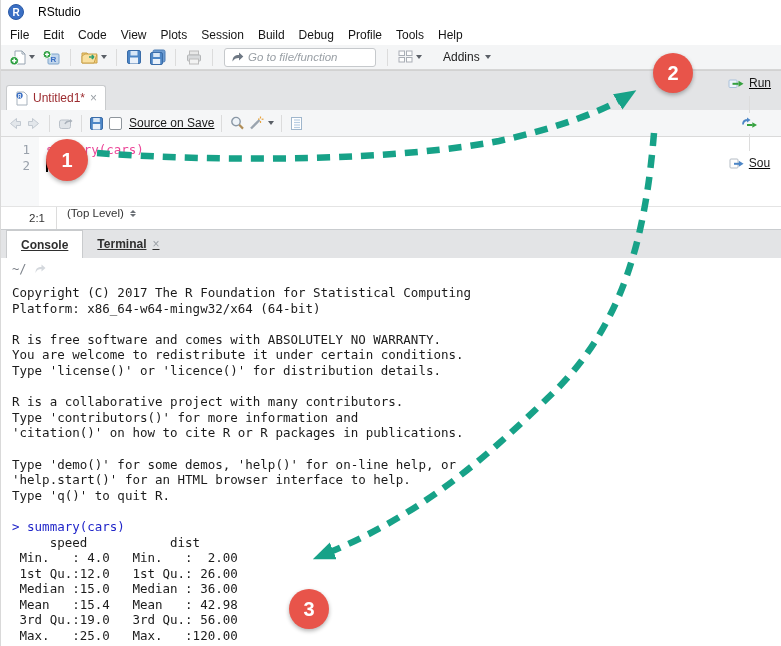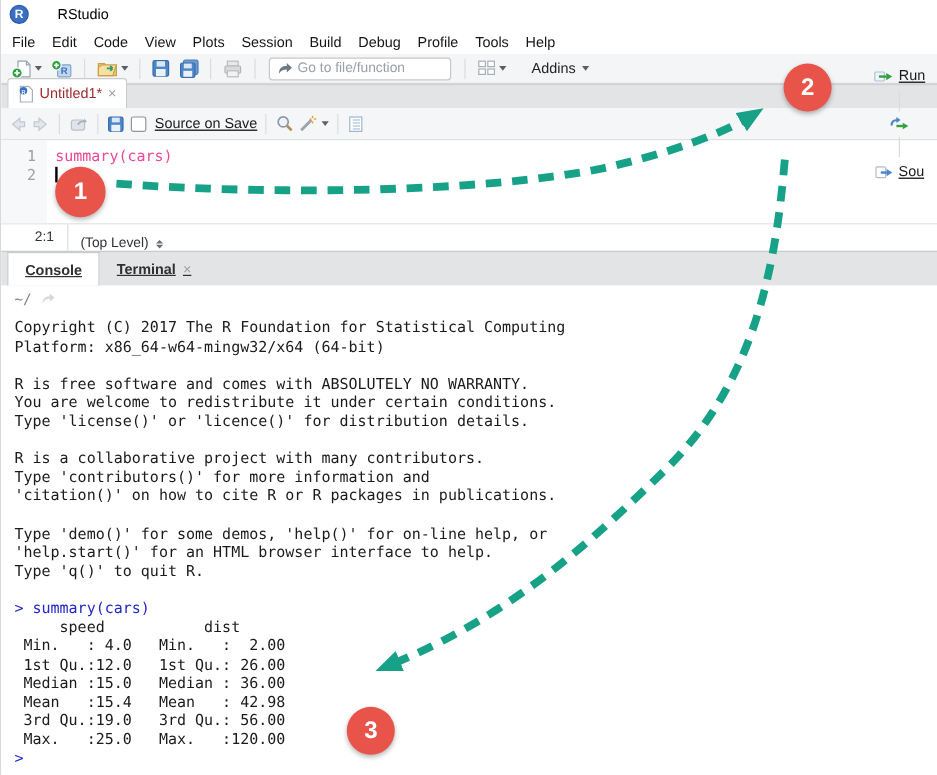--- a/index.html
+++ b/index.html
@@ -6,44 +6,44 @@
   html,body { width:781px; height:646px; overflow:hidden; background:#fff;
               font-family:"Liberation Sans", sans-serif; }
   .app { position:relative; width:781px; height:646px; background:#fff;
          border-left:1px solid #d9d9d9; overflow:hidden; }
 
   
   .titlebar { height:24px; display:flex; align-items:center; padding-left:7px; background:#fff; }
   .logo { width:16px; height:16px; border-radius:50%; background:#3a6fc4;
           color:#fff; font-size:10px; font-weight:bold; display:flex;
           align-items:center; justify-content:center; border:1px solid #2c5aa5; }
-  .title { margin-left:24px; font-size:12px; color:#000; }
+  .title { margin-left:14px; font-size:12px; color:#000; }
 
   
   .menubar { height:21px; display:flex; align-items:center; padding-left:2px; background:#fff; }
   .menu-item { font-size:12px; color:#151515; padding:2px 7px; cursor:default; }
 
   
   .toolbar { height:25px; background:#f4f5f6; border-bottom:1px solid #d6d6d6;
              display:flex; align-items:center; padding:0 6px; gap:3px; }
   .tb-btn { display:flex; align-items:center; gap:2px; padding:1px 2px; border-radius:2px; }
   .sep { width:1px; height:17px; background:#dcdcdc; margin:0 4px; }
   .caret { width:0; height:0; border-left:3.5px solid transparent;
            border-right:3.5px solid transparent; border-top:4px solid #5a5f66; }
   .goto-box { display:flex; align-items:center; gap:4px; background:#fff;
               border:1px solid #c6c9cc; border-radius:3px; height:19px;
               width:152px; padding:0 5px; margin:0 4px; }
   .goto-box input { border:none; outline:none; width:118px; font-size:11.5px;
                     color:#555; background:transparent;
-                    font-family:"Liberation Sans", sans-serif; }
+                    font-family:"Liberation Sans", sans-serif;font-style:italic; }
   .goto-box input::placeholder { color:#9aa0a6; }
   .addins { display:flex; align-items:center; gap:5px; font-size:12px; color:#222; padding:0 4px;margin-left:12px; }
 
   
-  .tabbar { height:20px; background:#e3e4e6; border-top:1px solid #d2d2d2;
+  .tabbar { height:40px; background:#e3e4e6; border-top:1px solid #d2d2d2;
             display:flex; align-items:flex-end; padding-left:5px; }
   .tab { height:25px; background:#fff; border:1px solid #c9cbcd; border-bottom:none;
          border-radius:3px 3px 0 0; display:flex; align-items:center; gap:5px;
          padding:0 8px; }
   .tab-label { font-size:12px; color:#9c2b2f; }
   .tab-close { font-size:12px; color:#9aa0a6; line-height:1; }
 
   .ed-toolbar { height:27px; background:#f5f6f7; border-bottom:1px solid #dadada;
                 display:flex; align-items:center; padding:0 6px; gap:3px;text-decoration:underline; }
   .ed-toolbar .label { font-size:12px; color:#1a1a1a; }
@@ -55,21 +55,21 @@
 
   .ed-body { height:69px; background:#fff; display:flex; font-family:"DejaVu Sans Mono", monospace; }
   .gutter { width:38px; background:#f7f8f9; text-align:right; padding:5px 9px 0 0;
             color:#99a1ab; font-size:12.5px; line-height:16px; }
   .code-col { padding:5px 0 0 7px; font-size:12.5px; line-height:16px; color:#ec4899; }
   .ed-row { height:16px; white-space:pre; }
   .cursor-bar { display:inline-block; width:1.5px; height:13px; background:#000;
                 vertical-align:-2px; }
 
   .ed-status { height:23px; background:#fff; border-top:1px solid #e4e4e4;
-               display:flex; align-items:flex-end; font-size:11.5px; color:#333; }
+               display:flex; align-items:flex-start; font-size:11.5px; color:#333; }
   .pos-cell { width:56px; text-align:right; padding-right:11px; border-right:1px solid #dcdcdc;
               height:100%; display:flex; align-items:center; justify-content:flex-end; }
   .scope-cell { padding-left:10px; display:flex; align-items:center; gap:6px; }
   .updown { display:flex; flex-direction:column; gap:1px; }
   .updown i { width:0; height:0; border-left:3px solid transparent; border-right:3px solid transparent; }
   .updown .up { border-bottom:3.5px solid #6a6f75; }
   .updown .down { border-top:3.5px solid #6a6f75; }
 
   
   .c-tabbar { height:29px; background:#e3e4e6; border-top:1px solid #c9cccf;

